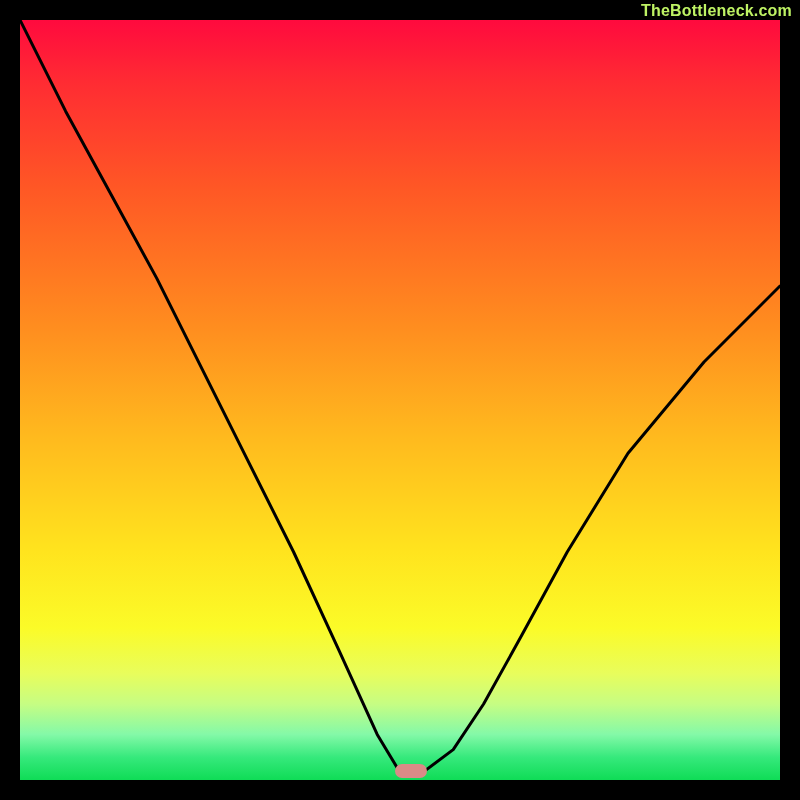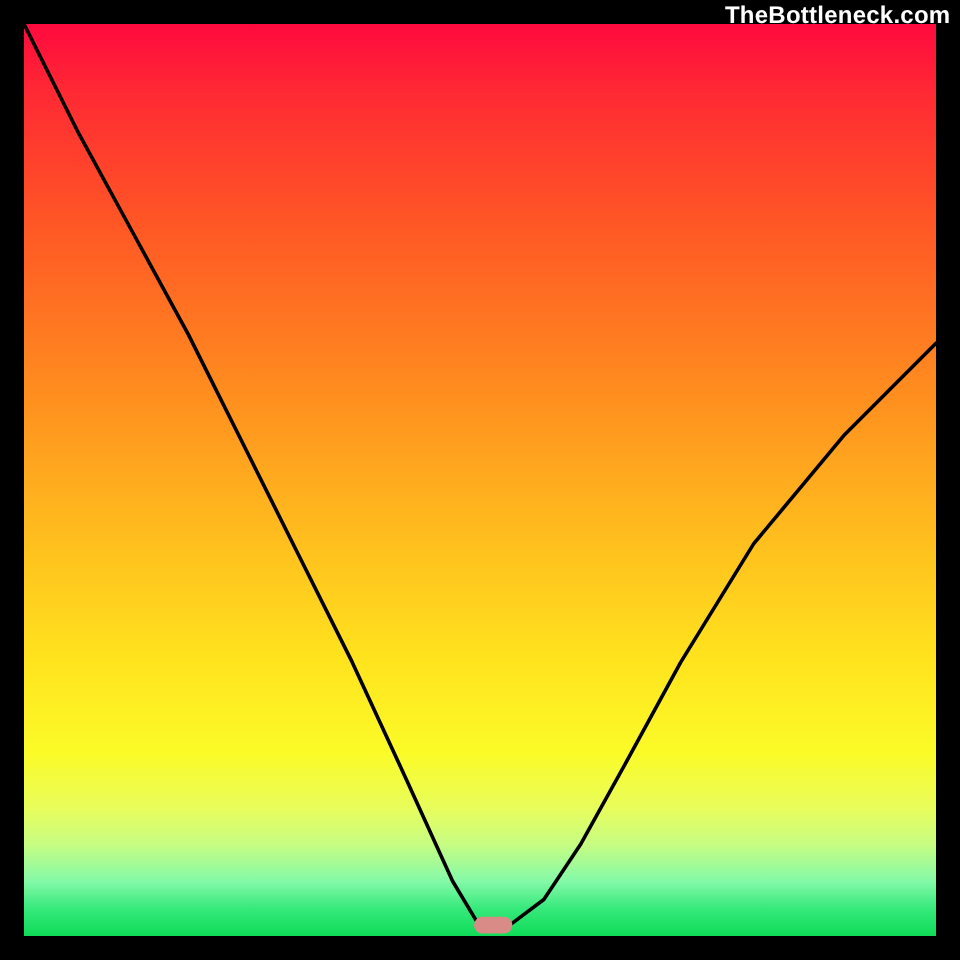--- a/index.html
+++ b/index.html
@@ -55,23 +55,23 @@
     width: 32px;
     height: 14px;
     border-radius: 7px;
     background: #d98b87;
     transform: translate(-50%, -50%);
   }
   .watermark {
     position: absolute;
     top: 2px;
     right: 8px;
-    font-size: 20px;
+    font-size: 16px;
     font-weight: 600;
-    color: #ffffff;
+    color: #bef264;
     letter-spacing: 0.2px;
     white-space: nowrap;
   }
 </style>
 </head>
 <body>
 
 <div class="frame">
 
   <div class="plot-area">

